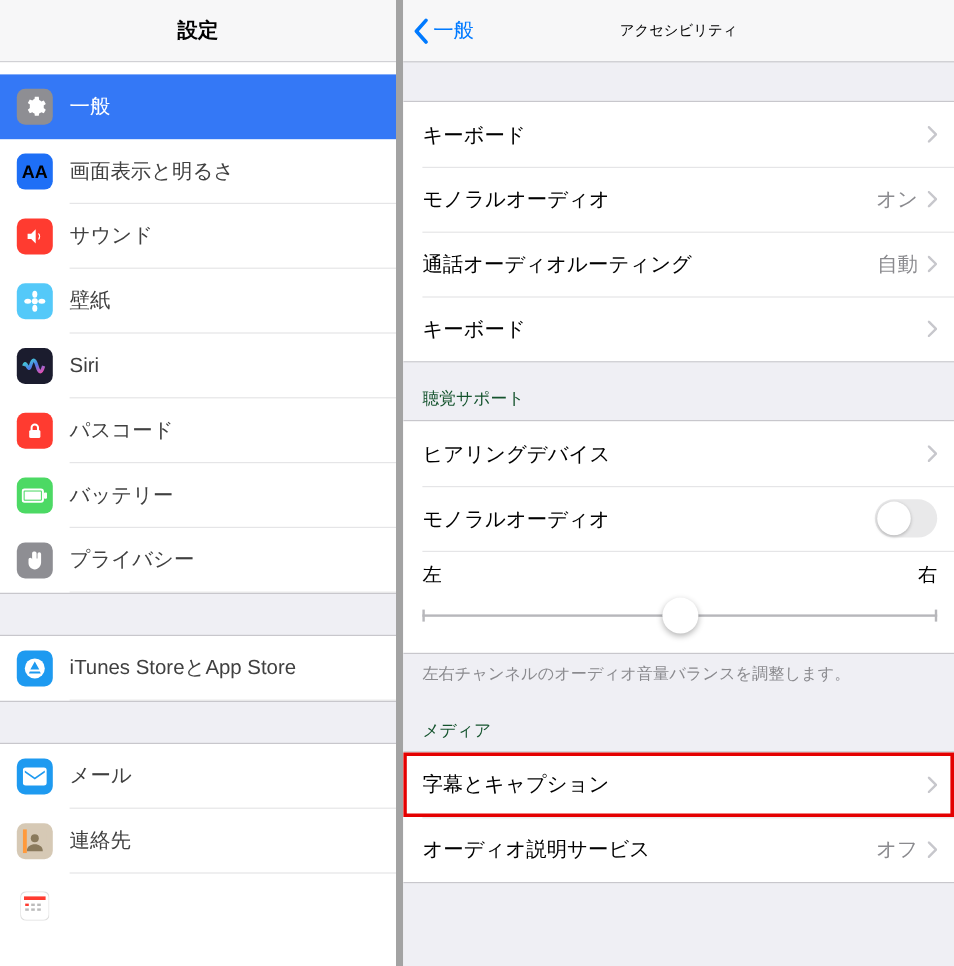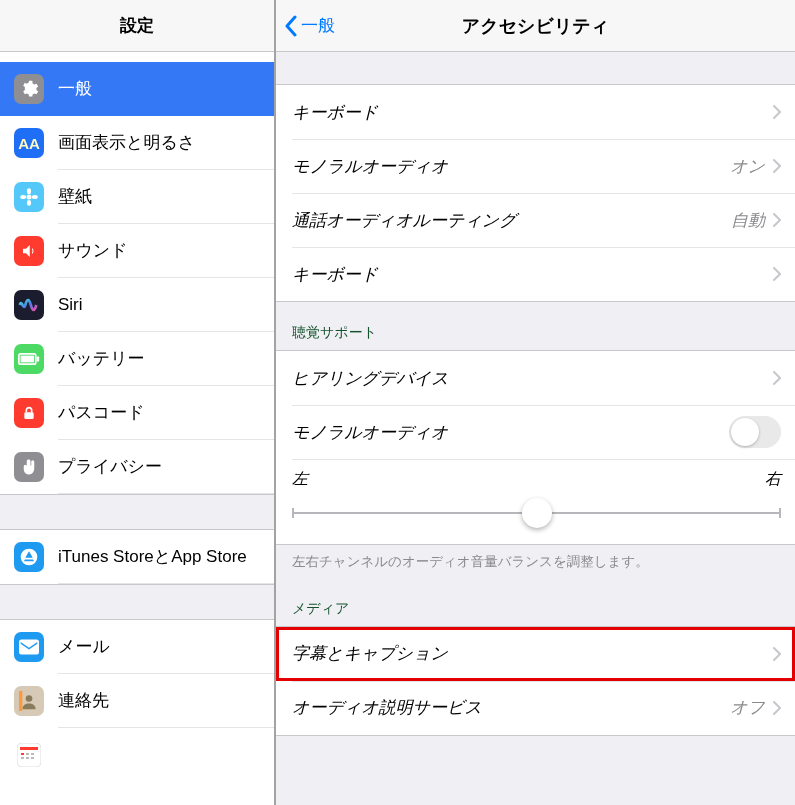--- a/index.html
+++ b/index.html
@@ -5,23 +5,23 @@
 * { margin: 0; padding: 0; box-sizing: border-box; }
 body {
   font-family: -apple-system, "Helvetica Neue", Arial, sans-serif;
   background: #efeff4;
   width: 795px;
   height: 805px;
   overflow: hidden;
   display: flex;
 }
 .sidebar {
-  width: 276px;
+  width: 336px;
   background: #fff;
-  border-right: 2px solid #a3a3a3;
+  border-right: 6px solid #a3a3a3;
   display: flex;
   flex-direction: column;
 }
 .sidebar-header {
   height: 52px;
   display: flex;
   align-items: center;
   justify-content: center;
   border-bottom: 1px solid #c8c7cc;
   background: #f7f7f8;
@@ -59,21 +59,21 @@
   height: 30px;
   border-radius: 7px;
   margin-right: 14px;
   display: flex;
   align-items: center;
   justify-content: center;
   flex-shrink: 0;
 }
 .sidebar-label {
   font-size: 17px;
-  color: #000000;
+  color: #404040;
 }
 .sep {
   height: 36px;
   background: #efeff4;
   border-top: 1px solid #c8c7cc;
   border-bottom: 1px solid #c8c7cc;
 }
 .sidebar-item:first-of-type { margin-top: 10px; }
 
 
@@ -100,22 +100,22 @@
   color: #007aff;
   font-size: 17px;
   cursor: pointer;
 }
 .back-chevron {
   width: 13px;
   height: 22px;
   margin-right: 4px;
 }
 .detail-title {
-  font-size: 18px;
-  font-weight: 700;
+  font-size: 12px;
+  font-weight: 400;
 }
 .detail-body {
   flex: 1;
   overflow-y: auto;
 }
 .section-header {
   font-size: 14px;
   color: #14532d;
   padding: 22px 16px 8px 16px;
 }
@@ -130,21 +130,20 @@
   border-top: 1px solid #c8c7cc;
   border-bottom: 1px solid #c8c7cc;
 }
 .row {
   display: flex;
   align-items: center;
   min-height: 54px;
   padding: 0 14px 0 16px;
   cursor: pointer;
   position: relative;
-  font-style: italic;
 }
 .row + .row::before {
   content: "";
   position: absolute;
   top: 0;
   left: 16px;
   right: 0;
   height: 1px;
   background: #e5e5e7;
 }
@@ -236,91 +235,91 @@
           <svg width="20" height="20" viewBox="0 0 24 24">
             <path fill="#fff" d="M12 8a4 4 0 100 8 4 4 0 000-8zm9 4a8.9 8.9 0 00-.1-1.3l2.1-1.6-2-3.5-2.5 1a9 9 0 00-2.2-1.3L16 2h-4l-.3 2.3a9 9 0 00-2.2 1.3l-2.5-1-2 3.5 2.1 1.6A9 9 0 007 12c0 .4 0 .9.1 1.3L5 14.9l2 3.5 2.5-1a9 9 0 002.2 1.3L12 21h4l.3-2.3a9 9 0 002.2-1.3l2.5 1 2-3.5-2.1-1.6c.1-.4.1-.9.1-1.3z"></path>
           </svg>
         </div>
         <div class="sidebar-item-inner" style="border-bottom-color: transparent;">
           <span class="sidebar-label">一般</span>
         </div>
       </div>
       <div class="sidebar-item">
         <div class="sidebar-icon" style="background: rgb(30, 111, 246);">
-          <div style="color:#fef9c3;font-weight:600;font-size:15px">AA</div>
+          <div style="color:#000000;font-weight:600;font-size:15px">AA</div>
         </div>
         <div class="sidebar-item-inner">
           <span class="sidebar-label">画面表示と明るさ</span>
+        </div>
+      </div>
+      <div class="sidebar-item">
+        <div class="sidebar-icon" style="background: rgb(255, 59, 48);">
+          <svg width="18" height="18" viewBox="0 0 24 24">
+            <path fill="#fff" d="M4 9v6h4l5 5V4L8 9H4z"></path>
+            <path fill="#fff" d="M16 8a5 5 0 010 8v-2a3 3 0 000-4V8z"></path>
+          </svg>
+        </div>
+        <div class="sidebar-item-inner">
+          <span class="sidebar-label">サウンド</span>
         </div>
       </div>
       <div class="sidebar-item">
         <div class="sidebar-icon" style="background: rgb(84, 201, 249);">
           <svg width="20" height="20" viewBox="0 0 24 24">
             <circle cx="12" cy="12" r="3" fill="#fff"></circle>
             <g fill="#fff">
               <ellipse cx="12" cy="5" rx="2.5" ry="3.5"></ellipse>
               <ellipse cx="12" cy="19" rx="2.5" ry="3.5"></ellipse>
               <ellipse cx="5" cy="12" rx="3.5" ry="2.5"></ellipse>
               <ellipse cx="19" cy="12" rx="3.5" ry="2.5"></ellipse>
             </g>
           </svg>
         </div>
         <div class="sidebar-item-inner">
           <span class="sidebar-label">壁紙</span>
-        </div>
-      </div>
-      <div class="sidebar-item">
-        <div class="sidebar-icon" style="background: rgb(255, 59, 48);">
-          <svg width="18" height="18" viewBox="0 0 24 24">
-            <path fill="#fff" d="M4 9v6h4l5 5V4L8 9H4z"></path>
-            <path fill="#fff" d="M16 8a5 5 0 010 8v-2a3 3 0 000-4V8z"></path>
-          </svg>
-        </div>
-        <div class="sidebar-item-inner">
-          <span class="sidebar-label">サウンド</span>
         </div>
       </div>
       <div class="sidebar-item">
         <div class="sidebar-icon" style="background: rgb(27, 28, 46);">
           <svg width="22" height="22" viewBox="0 0 24 24">
             <defs>
               <linearGradient id="sg" x1="0" y1="0" x2="1" y2="1">
                 <stop offset="0" stop-color="#3fe0d0"></stop>
                 <stop offset="0.5" stop-color="#4f7de9"></stop>
                 <stop offset="1" stop-color="#e94fb0"></stop>
               </linearGradient>
             </defs>
             <path fill="none" stroke="url(#sg)" stroke-width="3" d="M2 12c2-7 4 7 6 0s4-7 6 0 4 7 6 0"></path>
           </svg>
         </div>
         <div class="sidebar-item-inner">
           <span class="sidebar-label">Siri</span>
         </div>
       </div>
       <div class="sidebar-item">
+        <div class="sidebar-icon" style="background: rgb(255, 59, 48);">
+          <svg width="16" height="18" viewBox="0 0 24 24">
+            <rect x="5" y="11" width="14" height="10" rx="2" fill="#fff"></rect>
+            <path fill="none" stroke="#fff" stroke-width="2.5" d="M8 11V8a4 4 0 118 0v3"></path>
+          </svg>
+        </div>
+        <div class="sidebar-item-inner">
+          <span class="sidebar-label">パスコード</span>
+        </div>
+      </div>
+      <div class="sidebar-item">
         <div class="sidebar-icon" style="background: rgb(76, 217, 100);">
           <svg width="22" height="14" viewBox="0 0 26 14">
             <rect x="1" y="1" width="20" height="12" rx="2" fill="none" stroke="#fff" stroke-width="2"></rect>
             <rect x="22" y="4" width="3" height="6" rx="1" fill="#fff"></rect>
             <rect x="3" y="3" width="16" height="8" fill="#fff"></rect>
           </svg>
         </div>
         <div class="sidebar-item-inner">
           <span class="sidebar-label">バッテリー</span>
-        </div>
-      </div>
-      <div class="sidebar-item">
-        <div class="sidebar-icon" style="background: rgb(255, 59, 48);">
-          <svg width="16" height="18" viewBox="0 0 24 24">
-            <rect x="5" y="11" width="14" height="10" rx="2" fill="#fff"></rect>
-            <path fill="none" stroke="#fff" stroke-width="2.5" d="M8 11V8a4 4 0 118 0v3"></path>
-          </svg>
-        </div>
-        <div class="sidebar-item-inner">
-          <span class="sidebar-label">パスコード</span>
         </div>
       </div>
       <div class="sidebar-item">
         <div class="sidebar-icon" style="background: rgb(142, 142, 147);">
           <svg width="18" height="20" viewBox="0 0 24 24">
             <path fill="#fff" d="M12 2a2 2 0 012 2v6h1V5a2 2 0 114 0v9c0 4-3 8-7 8s-7-3-7-7v-4a2 2 0 114 0V4a2 2 0 012-2z"></path>
           </svg>
         </div>
         <div class="sidebar-item-inner">
           <span class="sidebar-label">プライバシー</span>

